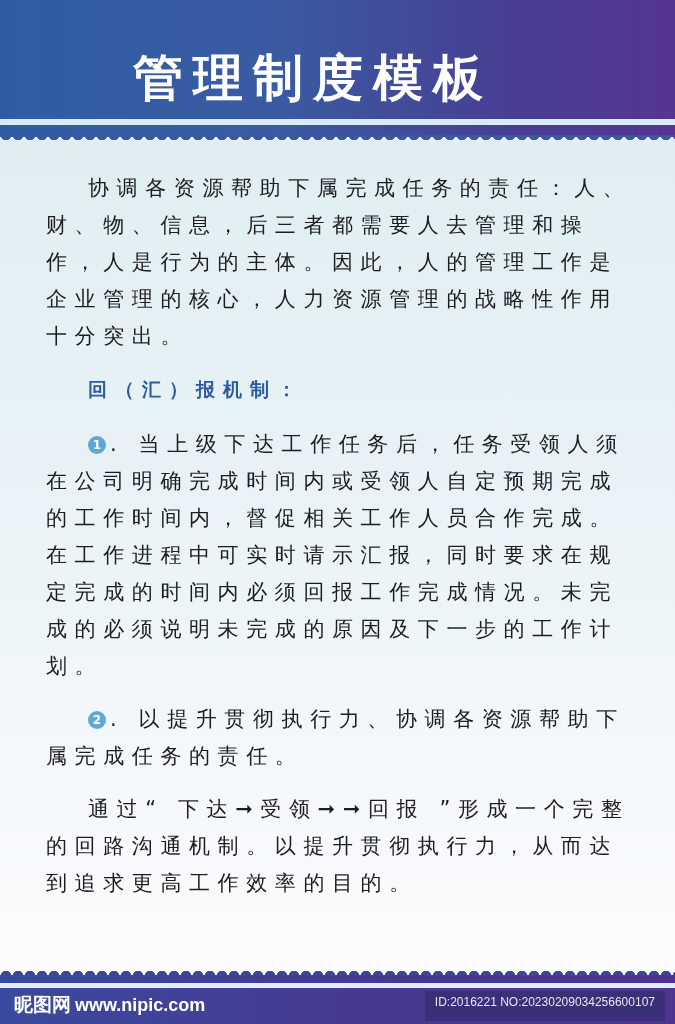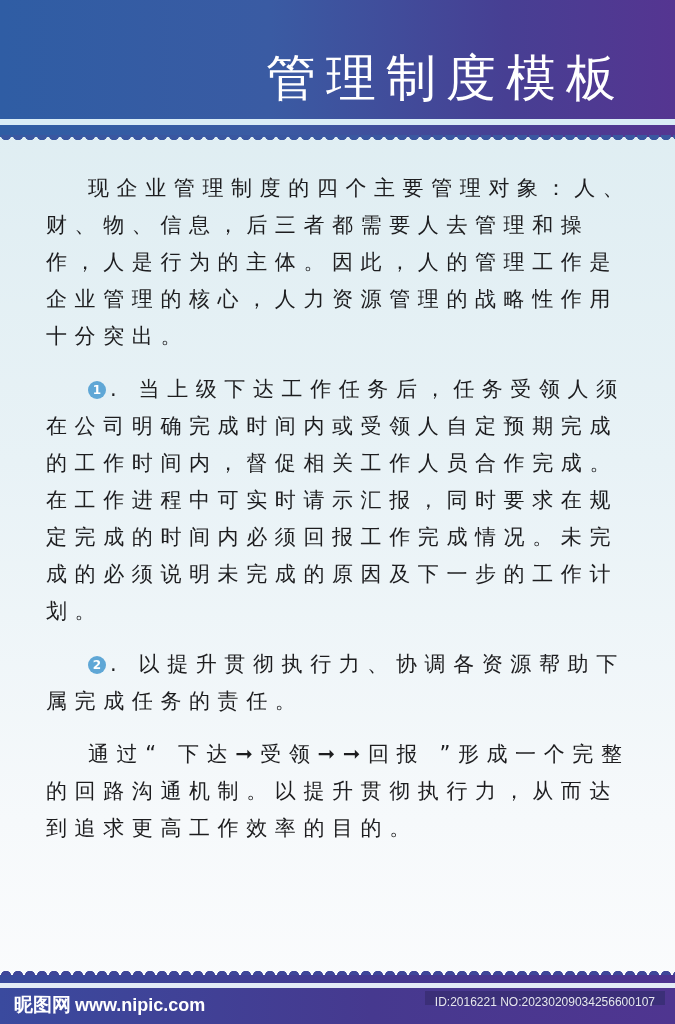--- a/index.html
+++ b/index.html
@@ -6,22 +6,22 @@
   body {
     width: 675px; height: 1024px; position: relative; overflow: hidden;
     font-family: "DejaVu Sans", sans-serif;
     background: linear-gradient(180deg, #dcecf1 0%, #e8f2f6 45%, #f6f9fb 80%, #fbfcfd 100%);
   }
   .header {
     position: absolute; left: 0; top: 0; width: 675px; height: 120px;
     background: linear-gradient(90deg, #2f5da4 0%, #3a5ba3 40%, #473f93 75%, #553591 100%);
   }
   .title {
-    position: absolute; left: 0; top: 48px; width: 626px; text-align: right;
-    color: #ffffff; font-size: 50px; font-weight: normal; letter-spacing: 10px;
+    position: absolute; left: 0; top: 48px; width: 626px; text-align: center;
+    color: #ffffff; font-size: 50px; font-weight: bold; letter-spacing: 10px;
     line-height: 60px;
   }
   .header-stripe {
     position: absolute; left: 0; top: 119px; width: 675px; height: 6px;
     background: #d9ecf6;
   }
   .header-band {
     position: absolute; left: 0; top: 125px; width: 675px; height: 12px;
     background: linear-gradient(90deg, #2f5da4 0%, #3a5ba3 40%, #473f93 75%, #553591 100%);
   }
@@ -62,38 +62,39 @@
   .footer {
     position: absolute; left: 0; top: 988px; width: 675px; height: 36px;
     background: linear-gradient(90deg, #3a4a9e 0%, #46398f 55%, #4f3590 100%);
   }
   .logo {
     position: absolute; left: 14px; top: 4px; color: #ffffff;
     font-size: 19px; font-weight: bold; letter-spacing: 0px;
   }
   .logo-url { font-family: "Liberation Sans", sans-serif; font-size: 18px; font-weight: bold; margin-left: 4px; }
   .id-box {
-    position: absolute; right: 10px; top: 3px; height: 14px; padding: 0 10px;
+    position: absolute; right: 10px; top: 3px; height: 30px; padding: 0 10px;
     background: #3b2f78; color: #e6e6ef; font-family: "Liberation Sans", sans-serif;
     font-size: 12px; line-height: 22px;
   }
 </style>
 </head>
 <body>
 
 <div class="header">
   <div class="title">管理制度模板</div>
 </div>
 <div class="header-stripe"></div>
 <div class="header-band"></div>
 <div class="wave-top"></div>
 
 <div class="content">
-  <p class="para">现企业管理制度的四个主要管理对象：人、财、物、信息，后三者都需要人去管理和操作，人是行为的主体。因此，人的管理工作是企业管理的核心，人力资源管理的战略性作用十分突出。</p>
+  <p class="para">协调各资源帮助下属完成任务的责任：人、财、物、信息，后三者都需要人去管理和操作，人是行为的主体。因此，人的管理工作是企业管理的核心，人力资源管理的战略性作用十分突出。</p>
 
+  <div class="heading">回（汇）报机制：</div>
 
   <p class="item">
     <span class="badge">1</span><span>. 当上级下达工作任务后，任务受领人须在公司明确完成时间内或受领人自定预期完成的工作时间内，督促相关工作人员合作完成。在工作进程中可实时请示汇报，同时要求在规定完成的时间内必须回报工作完成情况。未完成的必须说明未完成的原因及下一步的工作计划。</span>
   </p>
   <p class="item">
     <span class="badge">2</span><span>. 以提升贯彻执行力、协调各资源帮助下属完成任务的责任。</span>
   </p>
 
   <p class="para">通过“ 下达➞受领➞➞回报 ”形成一个完整的回路沟通机制。以提升贯彻执行力，从而达到追求更高工作效率的目的。</p>
 </div>

